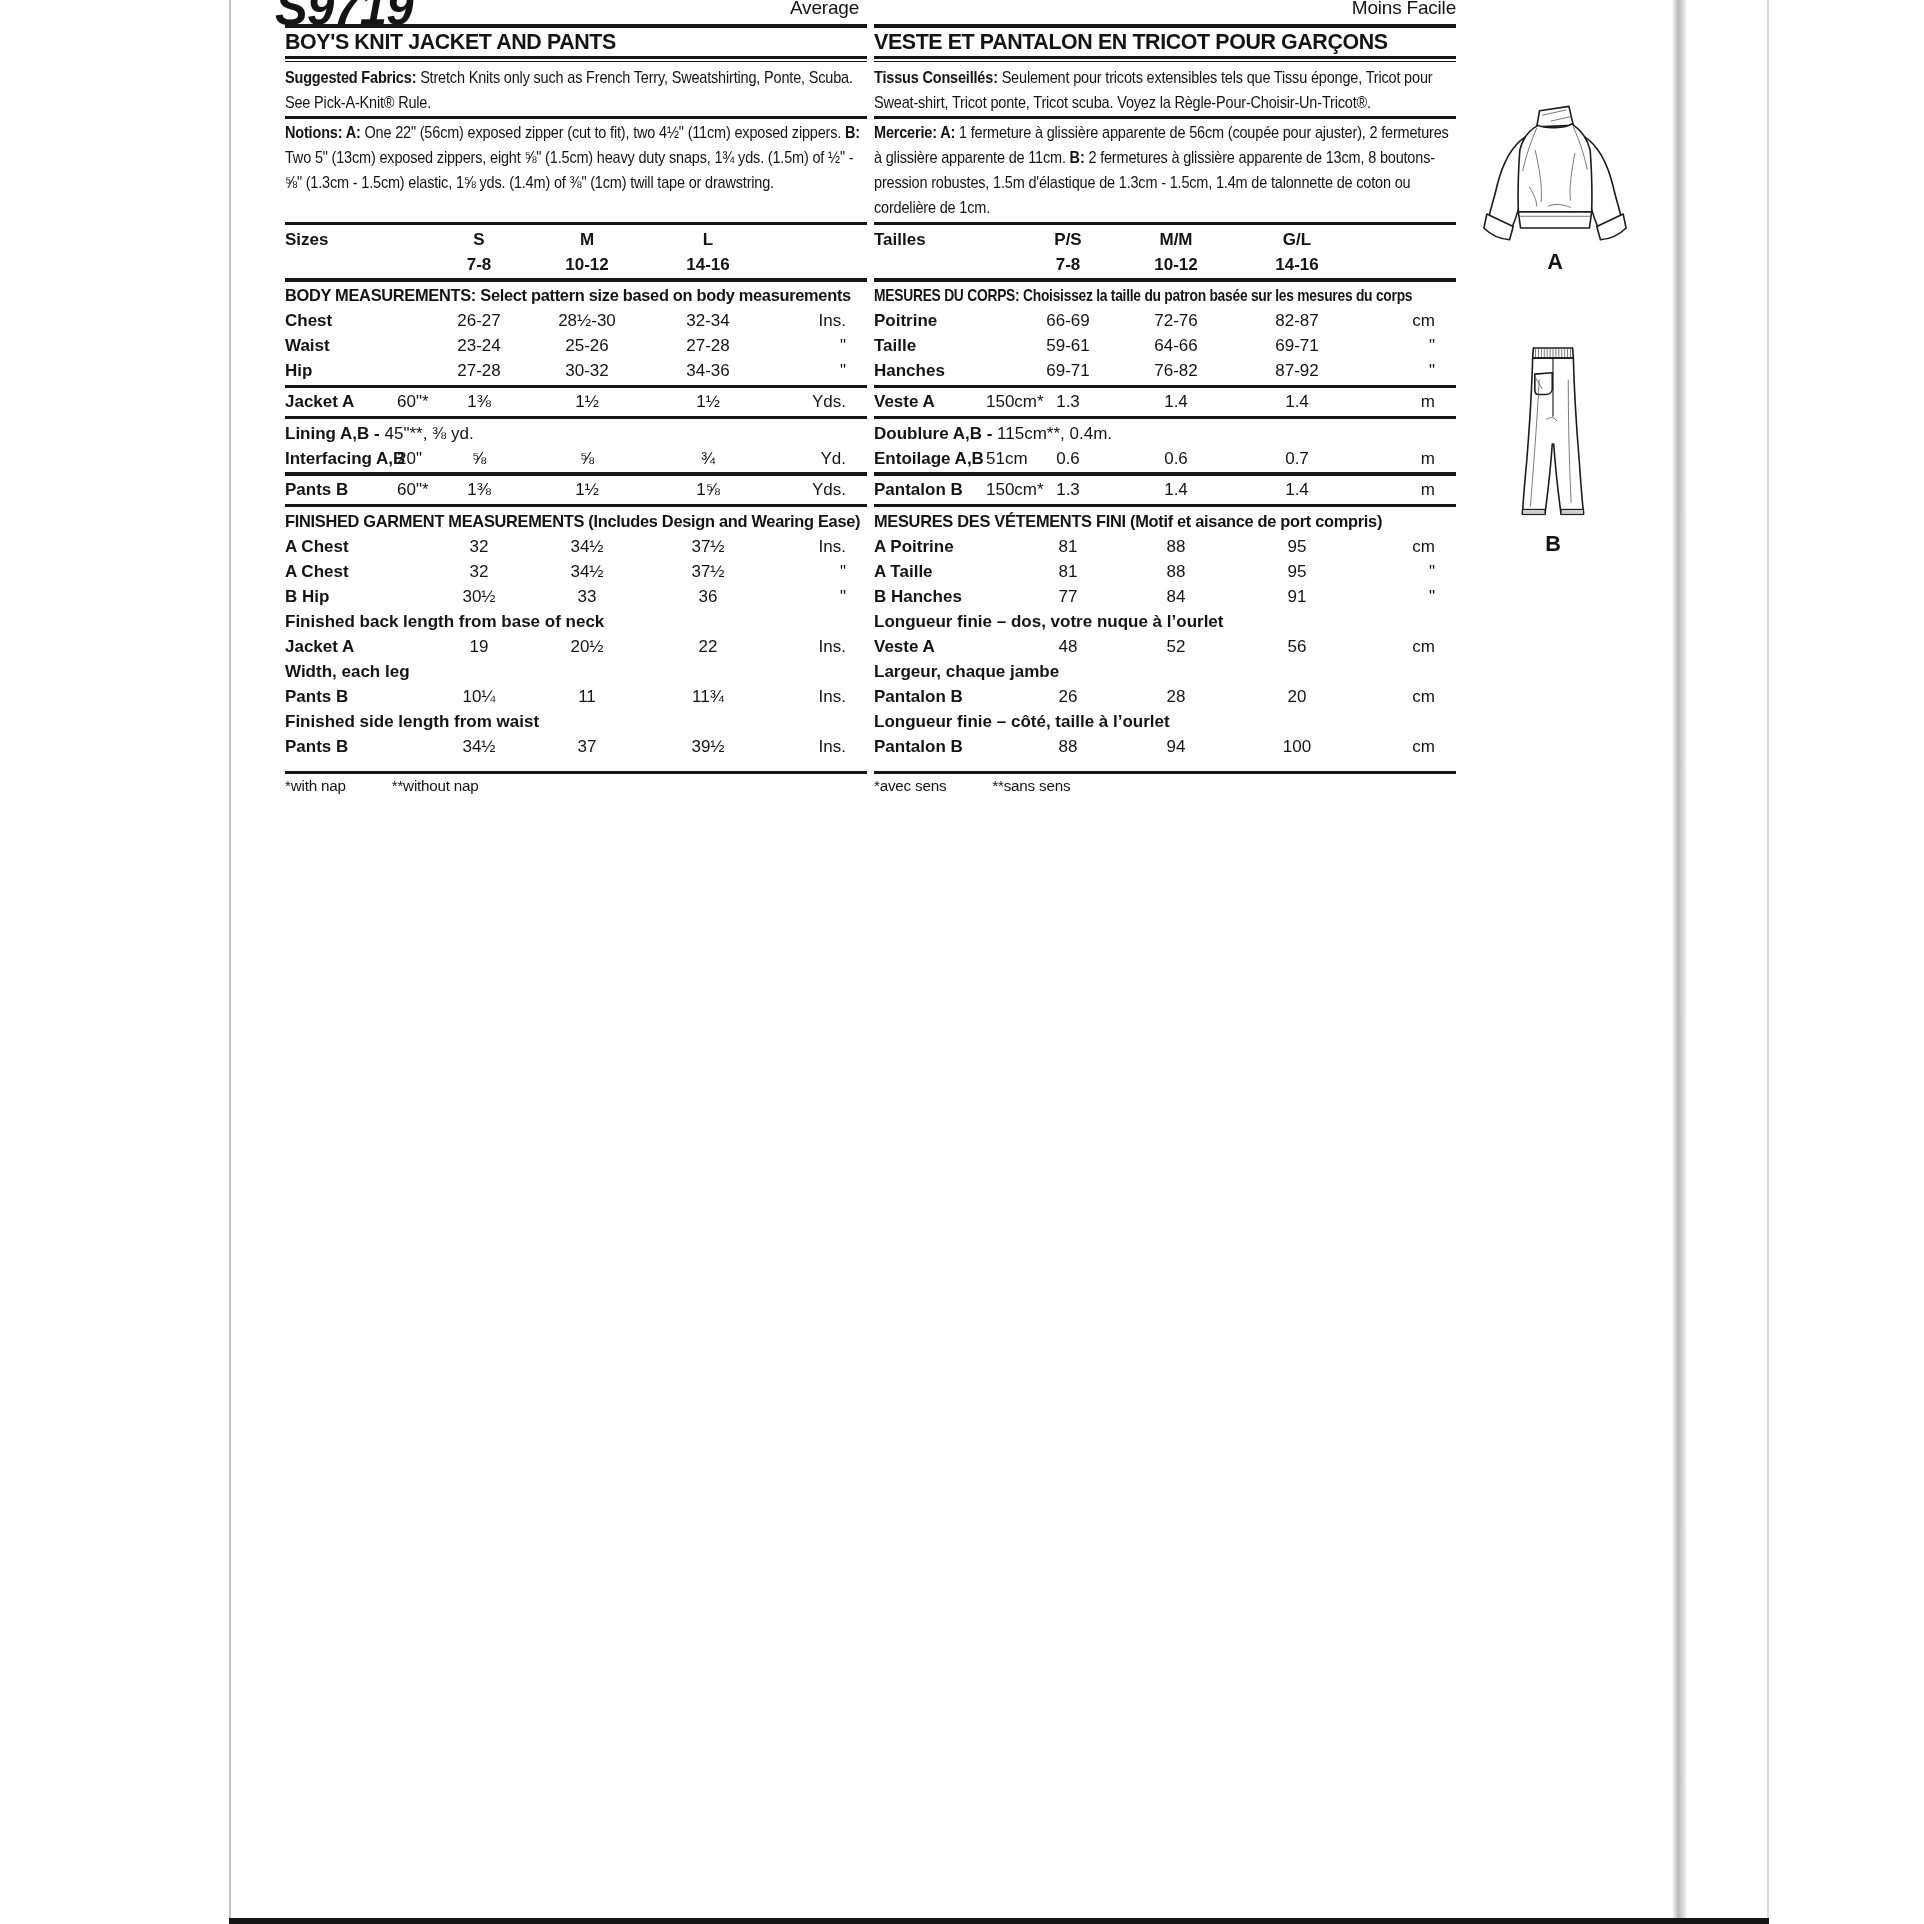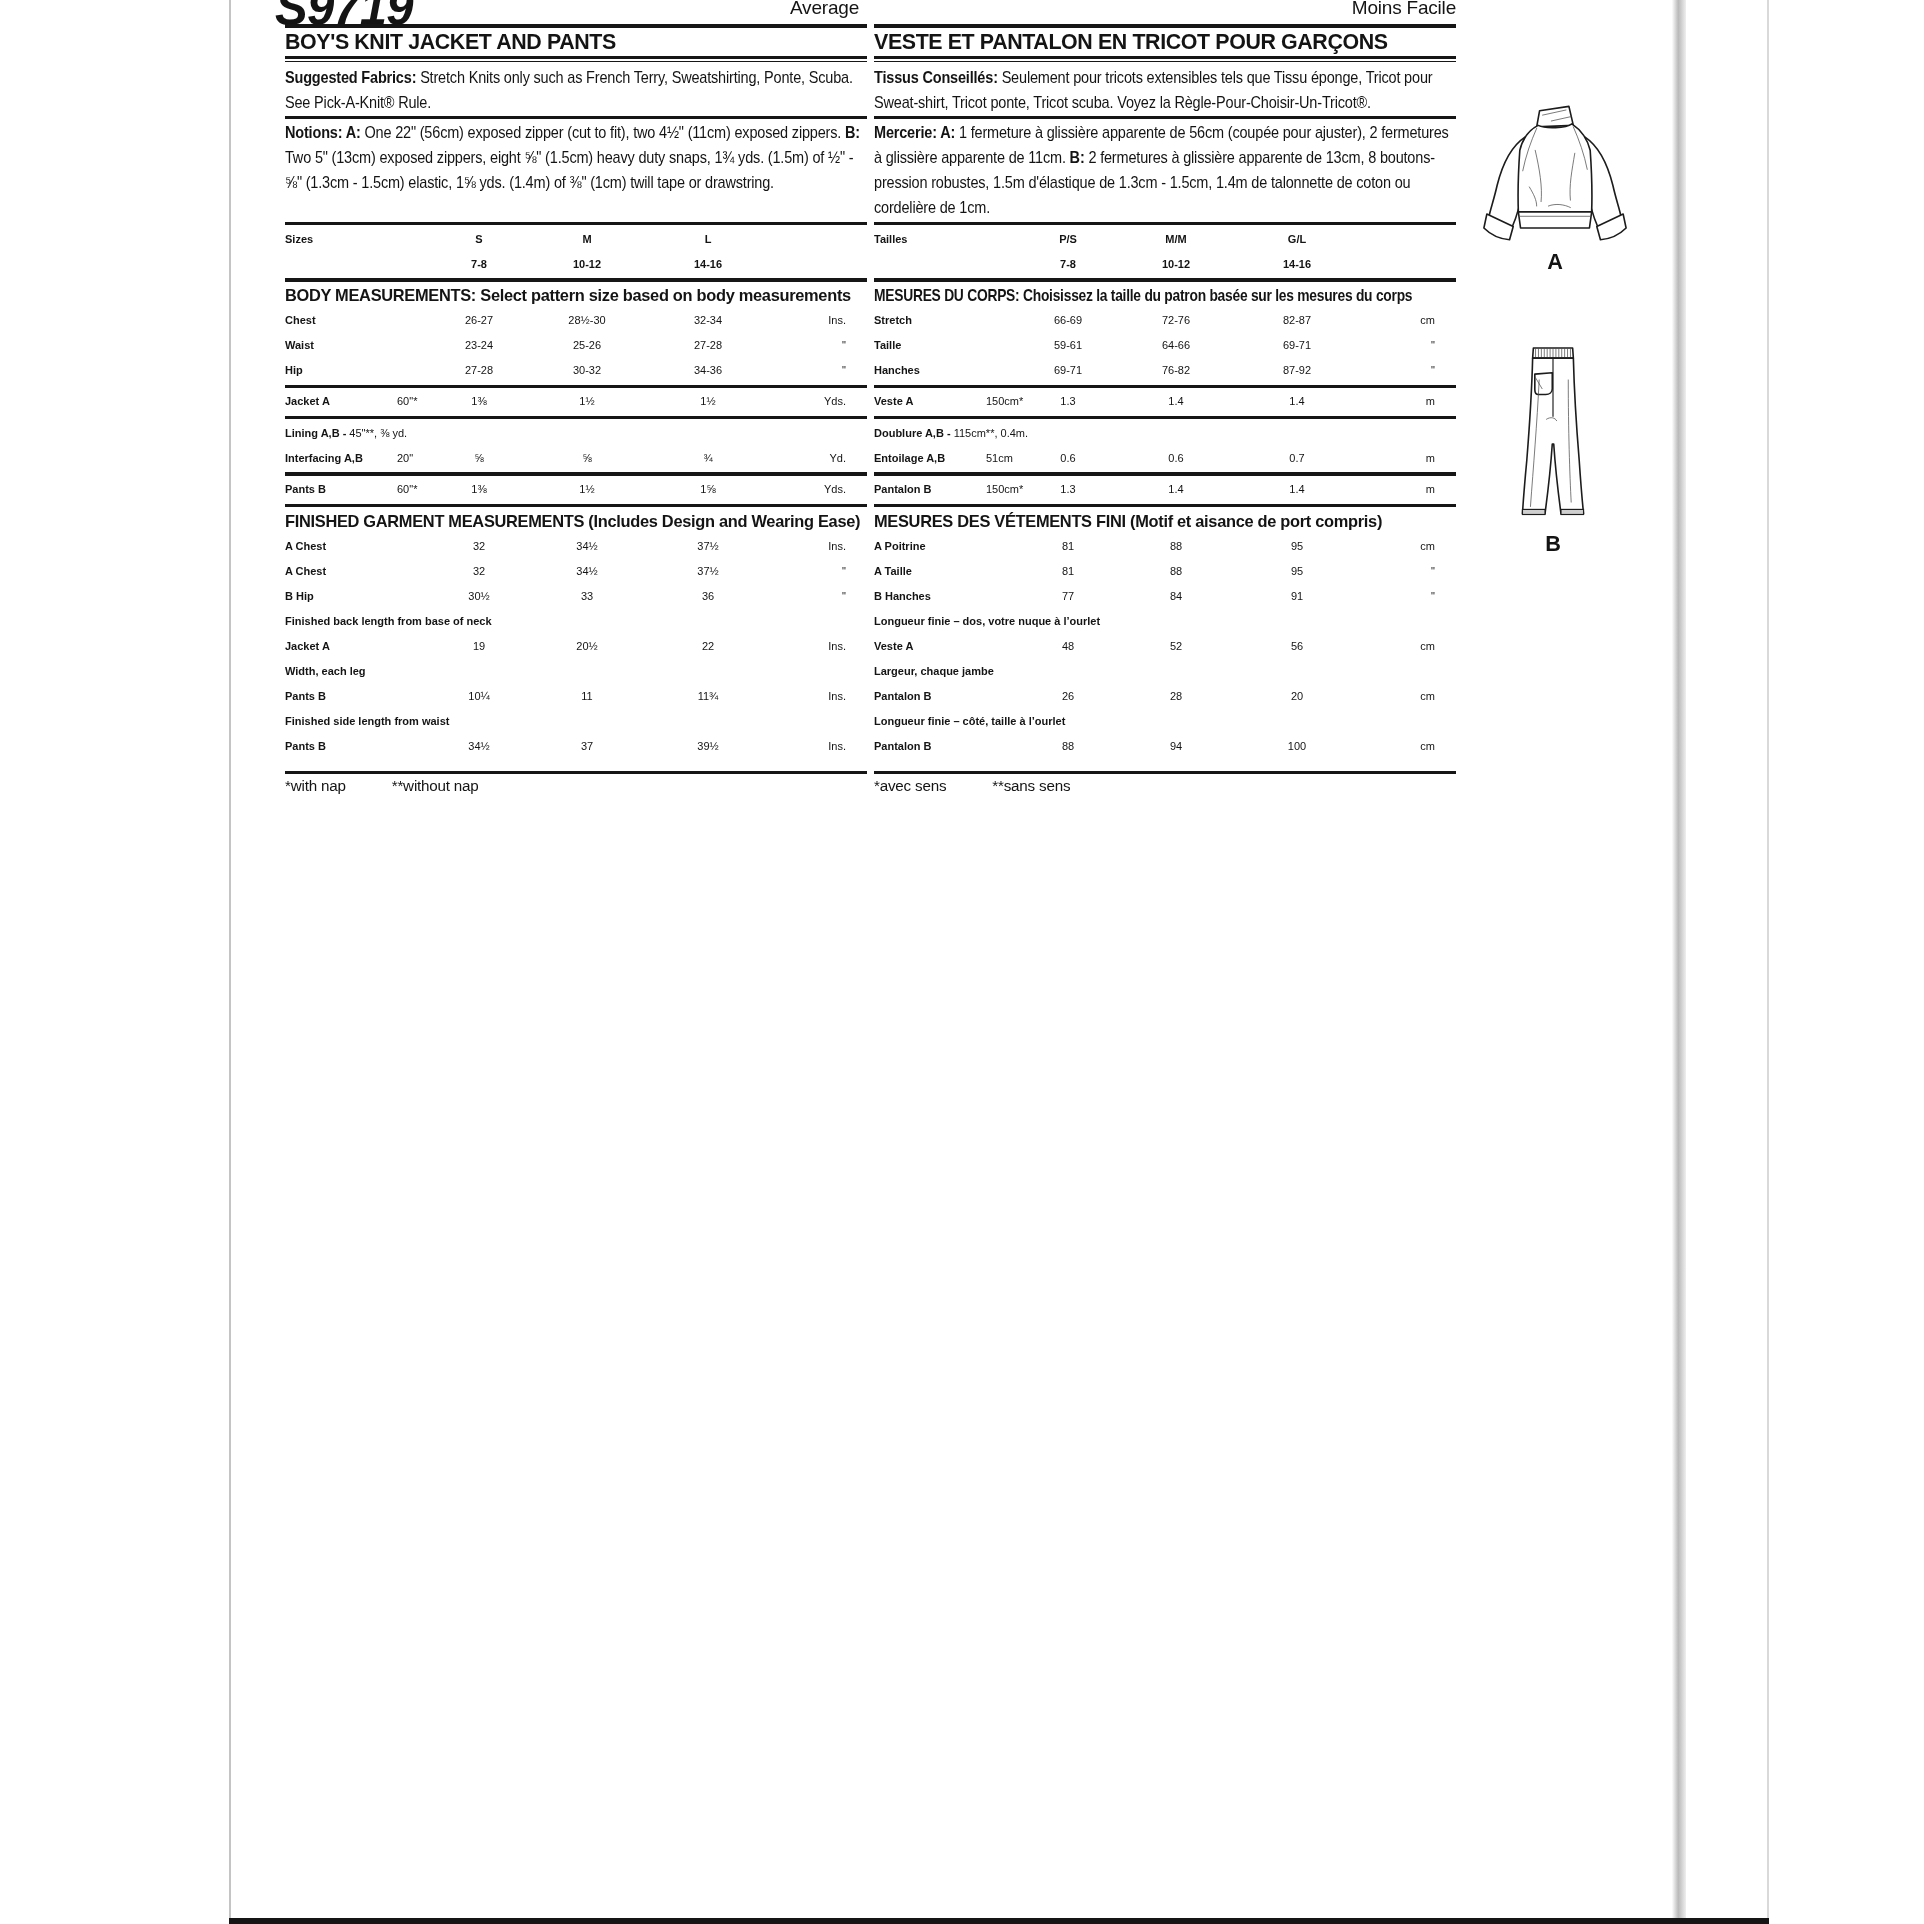--- a/index.html
+++ b/index.html
@@ -28,21 +28,21 @@
     transform:scaleX(0.95);transform-origin:0 50%;white-space:nowrap;}
   .para{font-size:16.4px;line-height:25px;letter-spacing:-0.2px;margin:0.8px 0;overflow:hidden;
     width:658px;transform:scaleX(0.884);transform-origin:0 0;}
   .para2{height:50px;}
   .para4{height:100px;}
   .b{font-weight:bold;}
   .sect-h{font-weight:bold;font-size:16.4px;line-height:25px;letter-spacing:-0.3px;white-space:nowrap;}
   .sect-h.fit{width:690px;transform:scaleX(0.843);transform-origin:0 50%;}
   
   .trow{display:grid;grid-template-columns:112px 34px 96px 120px 122px 1fr;
-    font-size:11px;line-height:25px;white-space:nowrap;align-items:baseline;}
+    font-size:17px;line-height:25px;white-space:nowrap;align-items:baseline;}
   .trow .lbl{font-weight:bold;}
   .trow .span2{grid-column:1/3;}
   .trow .v{text-align:center;}
   .trow .unit{text-align:right;padding-right:21px;}
   .trow .full{grid-column:1/-1;}
   .spacer{height:11.2px;}
   .footnote{font-size:15.2px;line-height:21px;letter-spacing:-0.2px;}
   .footnote .fn2{margin-left:46px;}
   
   .illus{position:absolute;}
@@ -224,21 +224,21 @@
     <span class="lbl span2"></span>
     <span class="v b">7-8</span>
     <span class="v b">10-12</span>
     <span class="v b">14-16</span>
     <span class="unit"></span>
   </div>
   <div class="rule"></div>
 
   <div class="sect-h fit">MESURES DU CORPS: Choisissez la taille du patron basée sur les mesures du corps</div>
   <div class="trow">
-    <span class="lbl span2">Stretch</span>
+    <span class="lbl span2">Poitrine</span>
     <span class="v">66-69</span>
     <span class="v">72-76</span>
     <span class="v">82-87</span>
     <span class="unit">cm</span>
   </div>
   <div class="trow">
     <span class="lbl span2">Taille</span>
     <span class="v">59-61</span>
     <span class="v">64-66</span>
     <span class="v">69-71</span>

